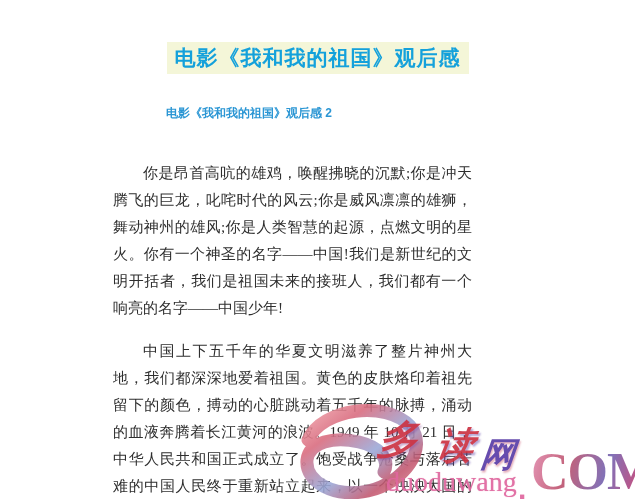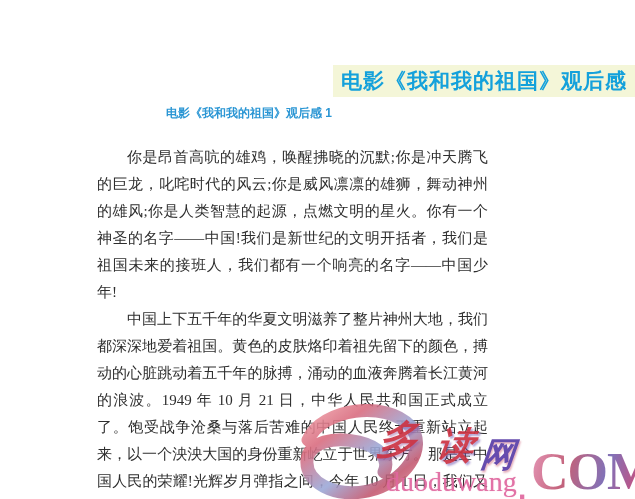--- a/index.html
+++ b/index.html
@@ -5,22 +5,21 @@
   html,body{margin:0;padding:0;background:#fff;}
   .page{
     position:relative;
     width:635px;height:499px;
     background:#ffffff;
     overflow:hidden;
     font-family:"Liberation Serif","DejaVu Serif",serif;
   }
   .title-wrap{
     position:absolute;top:42px;left:0;width:635px;
-    text-align:right;
-    margin-top:23px;
+    text-align:center;
   }
   .doc-title{
     display:inline-block;
     background:var(--title-highlight-bg,#f4f6d8);
     color:var(--title-text,#14a1db);
     font-family:"Liberation Sans","DejaVu Sans",sans-serif;
     font-weight:700;
     font-size:21px;
     line-height:32px;
     padding:0 8px;
@@ -35,21 +34,21 @@
     line-height:14px;
   }
   .body-text{
     position:absolute;left:97px;top:144px;width:391px;
     color:var(--body-text,#2e2e2e);
     font-size:15px;
     line-height:27px;
     text-align:justify;
   }
   .body-text p{
-    margin:0;
+    margin:16px;
     text-indent:2em;
   }
   
   .watermark{position:absolute;left:0;top:0;width:635px;height:499px;pointer-events:none;}
   .wm-swirl{position:absolute;left:278px;top:398px;opacity:.88;}
   .wm-char{
     position:absolute;
     font-family:"Liberation Serif","DejaVu Serif",serif;
     font-weight:700;
     font-style:italic;
@@ -86,21 +85,21 @@
 </style>
 </head>
 <body>
 
 <div class="page">
 
   <div class="title-wrap">
     <span class="doc-title">电影《我和我的祖国》观后感</span>
   </div>
 
-  <div class="section-heading">电影《我和我的祖国》观后感 1</div>
+  <div class="section-heading">电影《我和我的祖国》观后感 2</div>
 
   <div class="body-text">
     <p>你是昂首高吭的雄鸡，唤醒拂晓的沉默;你是冲天腾飞的巨龙，叱咤时代的风云;你是威风凛凛的雄狮，舞动神州的雄风;你是人类智慧的起源，点燃文明的星火。你有一个神圣的名字——中国!我们是新世纪的文明开括者，我们是祖国未来的接班人，我们都有一个响亮的名字——中国少年!</p>
     <p>中国上下五千年的华夏文明滋养了整片神州大地，我们都深深地爱着祖国。黄色的皮肤烙印着祖先留下的颜色，搏动的心脏跳动着五千年的脉搏，涌动的血液奔腾着长江黄河的浪波。1949 年 10 月 21 日，中华人民共和国正式成立了。饱受战争沧桑与落后苦难的中国人民终于重新站立起来，以一个泱泱大国的身份重新屹立于世界东方。那是全中国人民的荣耀!光辉岁月弹指之间，今年 10 月 1 日，我们又将迎来祖国母亲 70 岁的生日，一个举国欢庆的重大节日!</p>
   </div>
 
   <div class="watermark">
 
     <svg class="wm-swirl" width="168" height="102" viewBox="0 0 168 102">
       <defs>

